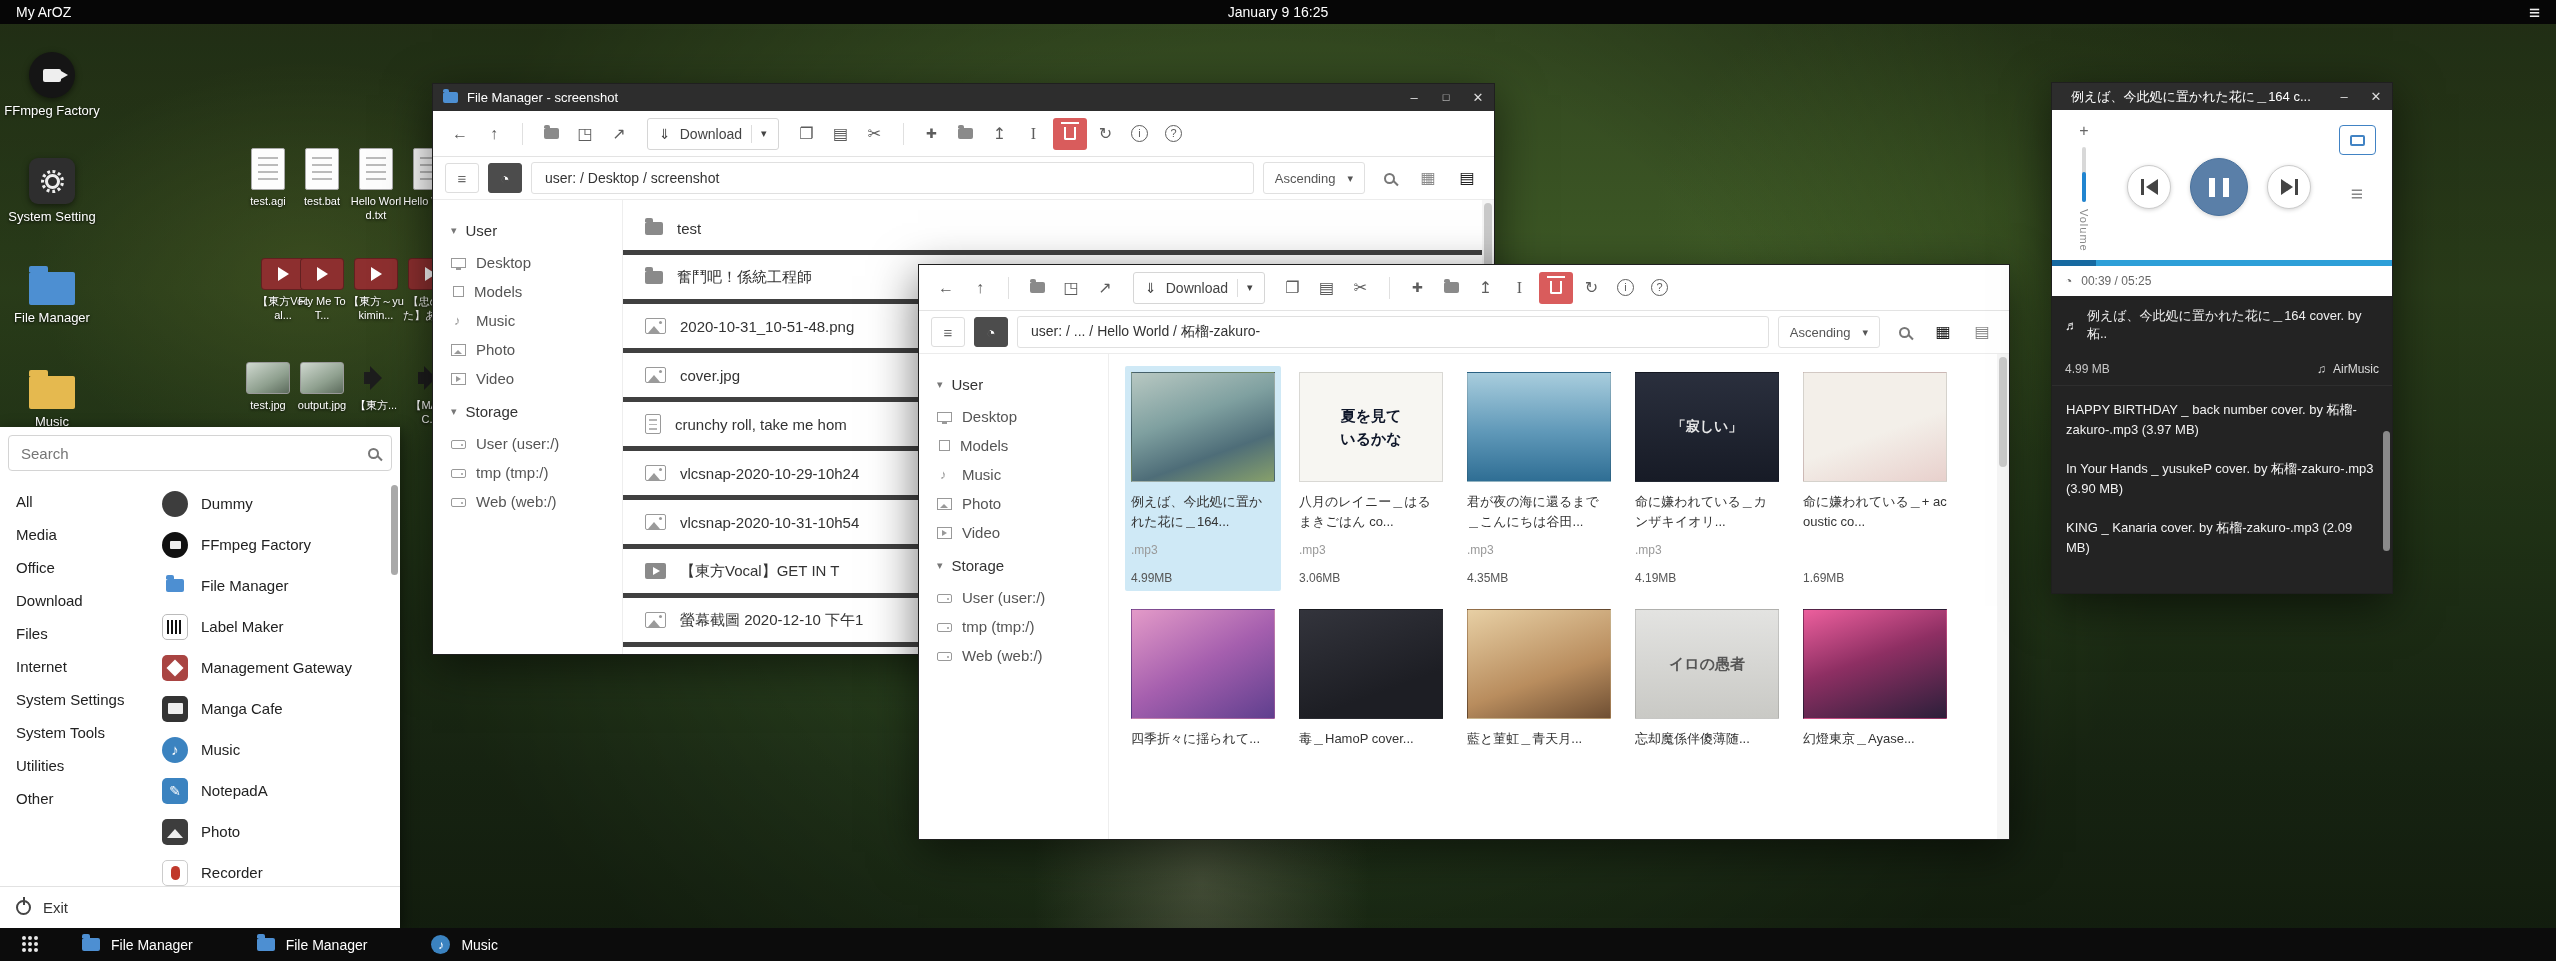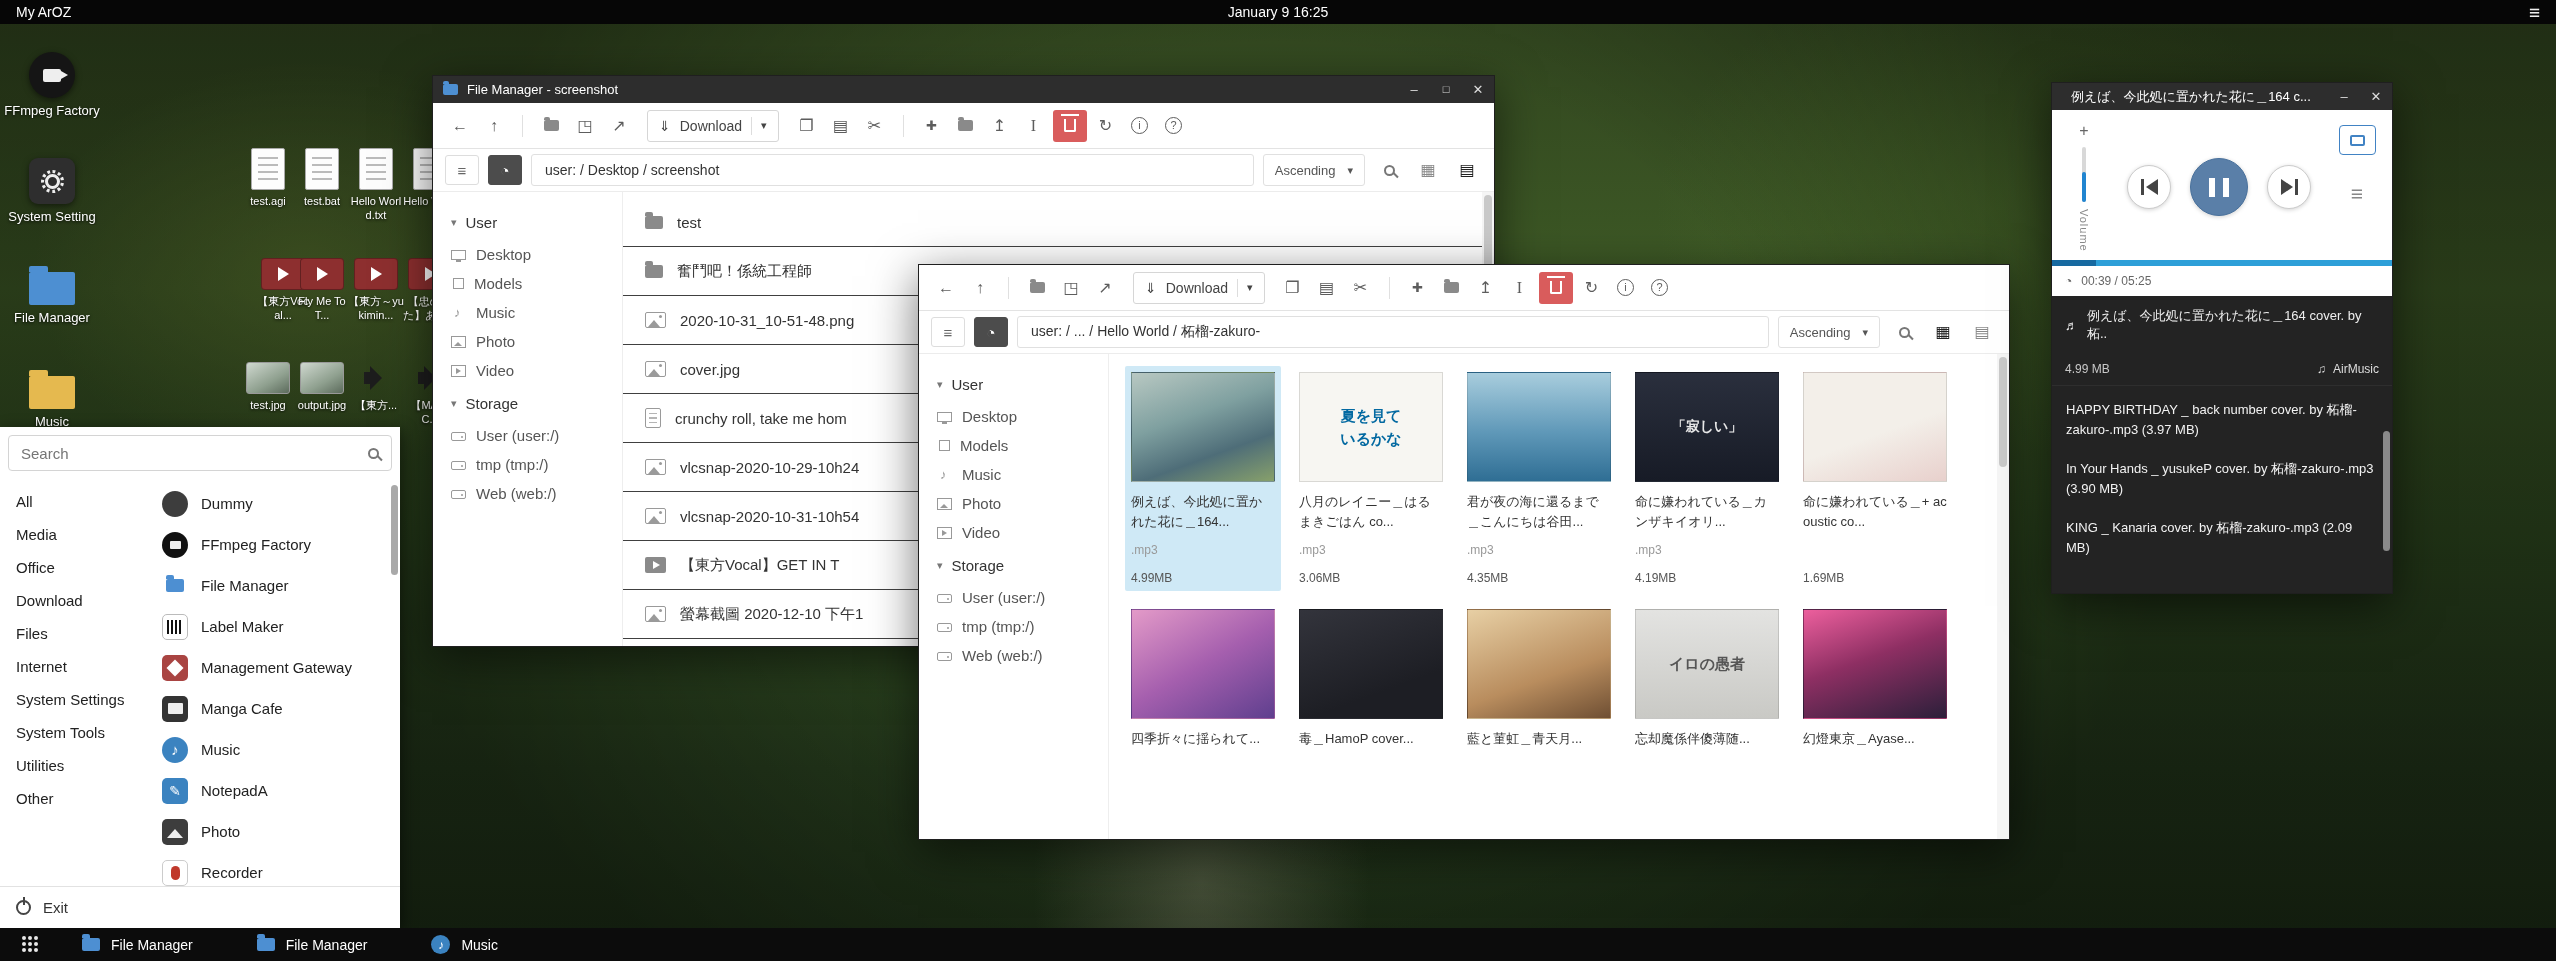--- a/index.html
+++ b/index.html
@@ -131,38 +131,38 @@
   .si-monitor::after { content:""; position:absolute; left:4px; right:4px; bottom:-3px; height:1.5px; background:#999; }
   .si-cube { border:1.5px solid #999; width:11px; height:11px; margin-left:2px; }
   .si-note::before { content:"♪"; color:#999; font-size:13px; position:absolute; top:-2px; left:3px; }
   .si-photo { border:1.5px solid #999; height:12px; }
   .si-photo::after { content:""; position:absolute; left:2px; bottom:1px; border-left:4px solid transparent; border-right:4px solid transparent; border-bottom:4px solid #999; }
   .si-film { border:1.5px solid #999; height:12px; }
   .si-film::before { content:""; position:absolute; left:4px; top:2px; border-top:3px solid transparent; border-bottom:3px solid transparent; border-left:5px solid #999; }
   .si-disk { border:1.5px solid #999; height:9px; border-radius:2px; margin-top:2px; }
   .si-disk::after { content:""; position:absolute; right:2px; top:3px; width:2px; height:2px; background:#999; border-radius:50%; }
   .filel { flex:1; overflow:hidden; position:relative; padding-top:6px; }
-  .frow { display:flex; align-items:center; height:49px; padding:0 22px; border-bottom:1px solid #404040; font-size:15px; color:#333; }
+  .frow { display:flex; align-items:center; height:49px; padding:0 22px; border-bottom:5px solid #404040; font-size:15px; color:#333; }
   .fi { flex:none; margin-right:14px; position:relative; }
   .fi-doc { width:16px; height:20px; border:1.5px solid #9a9a9a; border-radius:2px; background:#fff; }
   .fi-doc::after { content:""; position:absolute; left:3px; right:3px; top:4px; height:11px; background:repeating-linear-gradient(#b5b5b5 0 1.5px, transparent 1.5px 4.5px); }
   .fi-img { width:21px; height:16px; border:1.5px solid #9a9a9a; border-radius:2px; background:#fff; overflow:hidden; }
   .fi-img::before { content:""; position:absolute; right:3px; top:2px; width:3px; height:3px; border-radius:50%; background:#9a9a9a; }
   .fi-img::after { content:""; position:absolute; left:2px; bottom:0; border-left:6px solid transparent; border-right:6px solid transparent; border-bottom:7px solid #9a9a9a; }
   .fi-video { width:21px; height:16px; border-radius:2px; background:#8a8a8a; }
   .fi-video::after { content:""; position:absolute; left:8px; top:4px; border-top:4px solid transparent; border-bottom:4px solid transparent; border-left:7px solid #fff; }
   .wscroll { position:absolute; right:0; top:0; bottom:0; width:12px; background:#f5f5f5; }
   .wscroll .thumb { position:absolute; top:3px; left:2px; right:2px; height:150px; background:#c9c9c9; border-radius:6px; }
 
   
   .tilewrap { flex:1; overflow:hidden; position:relative; padding:12px 16px; display:flex; flex-wrap:wrap; align-content:flex-start; gap:12px; }
   .tile { width:156px; padding:6px; border-radius:2px; }
   .tile.sel { background:#cfe9f6; }
   .cover { width:144px; height:110px; border:1px solid rgba(0,0,0,0.12); display:flex; align-items:center; justify-content:center; overflow:hidden; }
-  .ctext { font-size:15px; font-weight:bold; color:#0369a1; white-space:pre-line; text-align:center; line-height:1.55; }
+  .ctext { font-size:15px; font-weight:bold; color:#0f172a; white-space:pre-line; text-align:center; line-height:1.55; }
   .cover-1 { background:linear-gradient(160deg,#b8c8c2 0%,#7fa0a0 40%,#4e6d78 70%,#87a06b 100%); }
   .cover-2 { background:#f7f6f2; }
   .cover-3 { background:linear-gradient(180deg,#a8cddd 0%,#5f98b8 55%,#2f6e94 100%); }
   .cover-4 { background:linear-gradient(180deg,#2a2f3d,#171b26);align-items:center; }
   .cover-4 .ctext { color:#e8e8e8; font-size:14px; }
   .cover-5 { background:linear-gradient(160deg,#f3efe9 55%,#e8d0cc 100%); }
   .cover-6 { background:linear-gradient(150deg,#e39ac8 0%,#a55fae 50%,#5f3f8e 100%); }
   .cover-7 { background:linear-gradient(160deg,#33343c,#1d1e24 70%); }
   .cover-8 { background:linear-gradient(160deg,#e7cfa4 0%,#b98d5e 60%,#6f4f33 100%); }
   .cover-9 { background:linear-gradient(180deg,#e3e3e1,#c9c9c5); }
@@ -286,21 +286,21 @@
 </div>
 <div class="dico small" style="left:348px; top:356px;">
   <span class="dic-audio"></span>
   <span class="dlabel">【東方...</span>
 </div>
 <div class="dico small" style="left:402px; top:356px;">
   <span class="dic-audio"></span>
   <span class="dlabel">【MAGIC...</span>
 </div>
 
-<div class="window" style="left:432px; top:75px; width:1063px; height:572px; z-index:5;">
+<div class="window" style="left:432px; top:83px; width:1063px; height:572px; z-index:5;">
   <div class="tbar">
     <span class="fold tiny c-blue"></span>
     <span class="ttl">File Manager - screenshot</span>
     <span class="wbtn">
         <span class="gi g-min"></span>
       </span>
     <span class="wbtn">
         <span class="gi g-max"></span>
       </span>
     <span class="wbtn">

